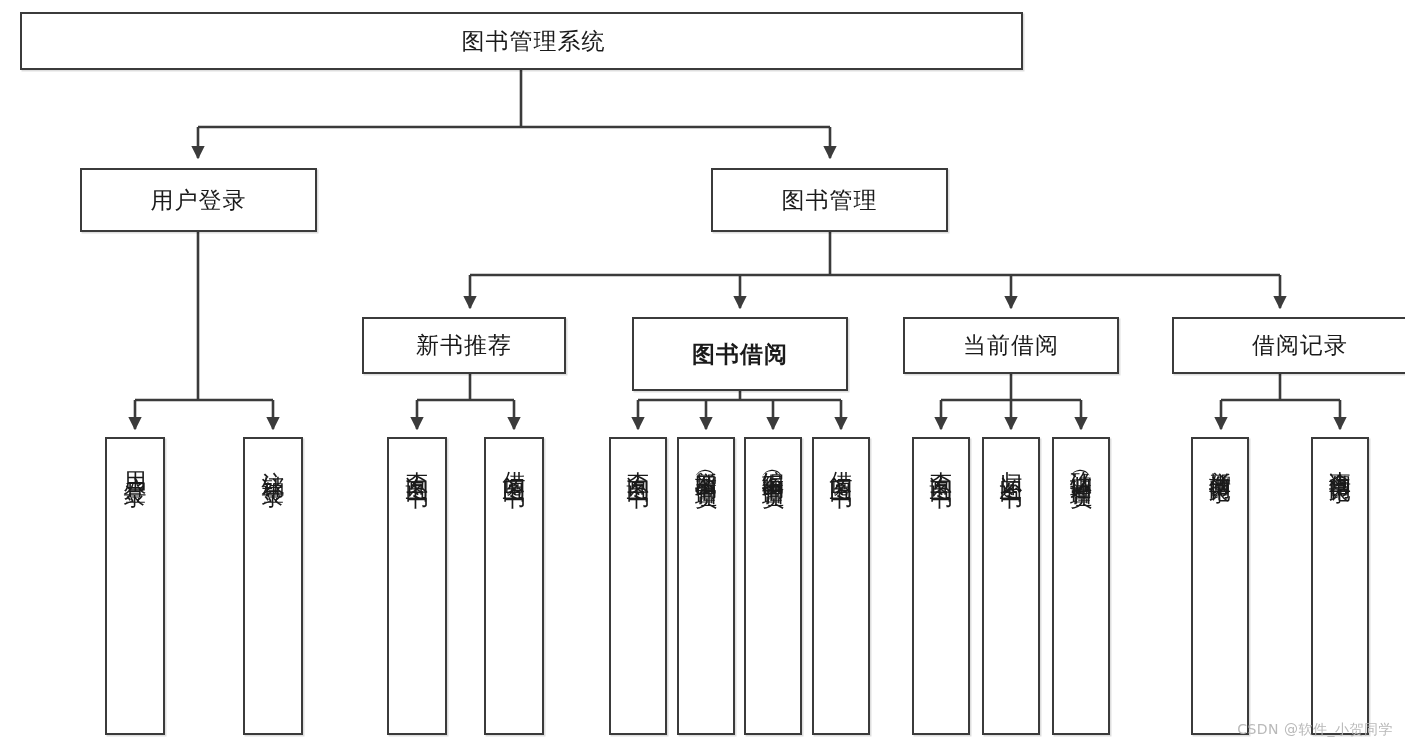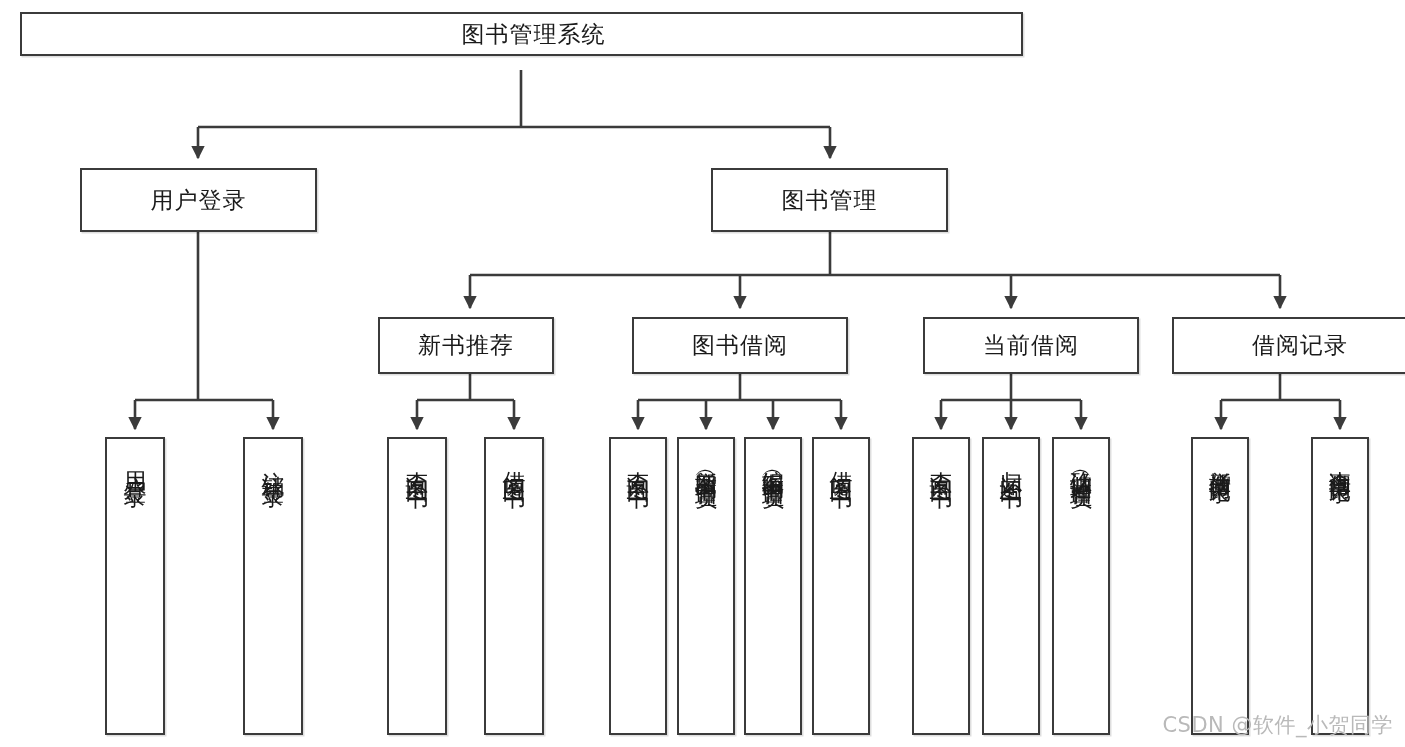--- a/index.html
+++ b/index.html
@@ -49,21 +49,21 @@
     font-size: 23px;
     line-height: 1;
     text-align: left;
     max-height: 272px;
   }
   .leaf.tall-label .node-label { font-size: 22px; letter-spacing: 2.5px; }
   #watermark {
     position: absolute;
     right: 12px;
     bottom: 8px;
-    font-size: 21px;
+    font-size: 14px;
     color: #b9b9b9;
     letter-spacing: 0.5px;
     white-space: nowrap;
     z-index: 5;
   }
 </style>
 </head>
 <body>
 
 <div id="diagram-root">
@@ -111,38 +111,38 @@
       <path d="M 1011 400 L 1011 429" marker-end="url(#arrow)"></path>
       <path d="M 1081 400 L 1081 429" marker-end="url(#arrow)"></path>
 
       <path d="M 1280 374 L 1280 400"></path>
       <path d="M 1221 400 L 1340 400"></path>
       <path d="M 1221 400 L 1221 429" marker-end="url(#arrow)"></path>
       <path d="M 1340 400 L 1340 429" marker-end="url(#arrow)"></path>
     </g>
   </svg>
 
-  <div class="node" style="left:20px; top:12px; width:1003px; height:44px;padding-left:24px;">
+  <div class="node" style="left:20px; top:12px; width:1003px; height:58px;padding-left:24px;">
     <span class="node-label">图书管理系统</span>
   </div>
 
   <div class="node" style="left:80px; top:168px; width:237px; height:64px;">
     <span class="node-label">用户登录</span>
   </div>
   <div class="node" style="left:711px; top:168px; width:237px; height:64px;justify-content:center;">
     <span class="node-label">图书管理</span>
   </div>
 
-  <div class="node" style="left:362px; top:317px; width:176px; height:57px;margin-left:16px;">
+  <div class="node" style="left:362px; top:317px; width:204px; height:57px;">
     <span class="node-label">新书推荐</span>
   </div>
-  <div class="node" style="left:632px; top:317px; width:216px; height:57px;">
+  <div class="node" style="left:632px; top:317px; width:216px; height:74px;font-weight:bold;">
     <span class="node-label">图书借阅</span>
   </div>
-  <div class="node" style="left:923px; top:317px; width:216px; height:57px;">
+  <div class="node" style="left:903px; top:317px; width:216px; height:57px;">
     <span class="node-label">当前借阅</span>
   </div>
   <div class="node" style="left:1172px; top:317px; width:256px; height:57px;">
     <span class="node-label">借阅记录</span>
   </div>
 
   <div class="node leaf" style="left:105px; top:437px; width:60px; height:298px;">
     <span class="node-label">用户登录</span>
   </div>
   <div class="node leaf" style="left:243px; top:437px; width:60px; height:298px;">

